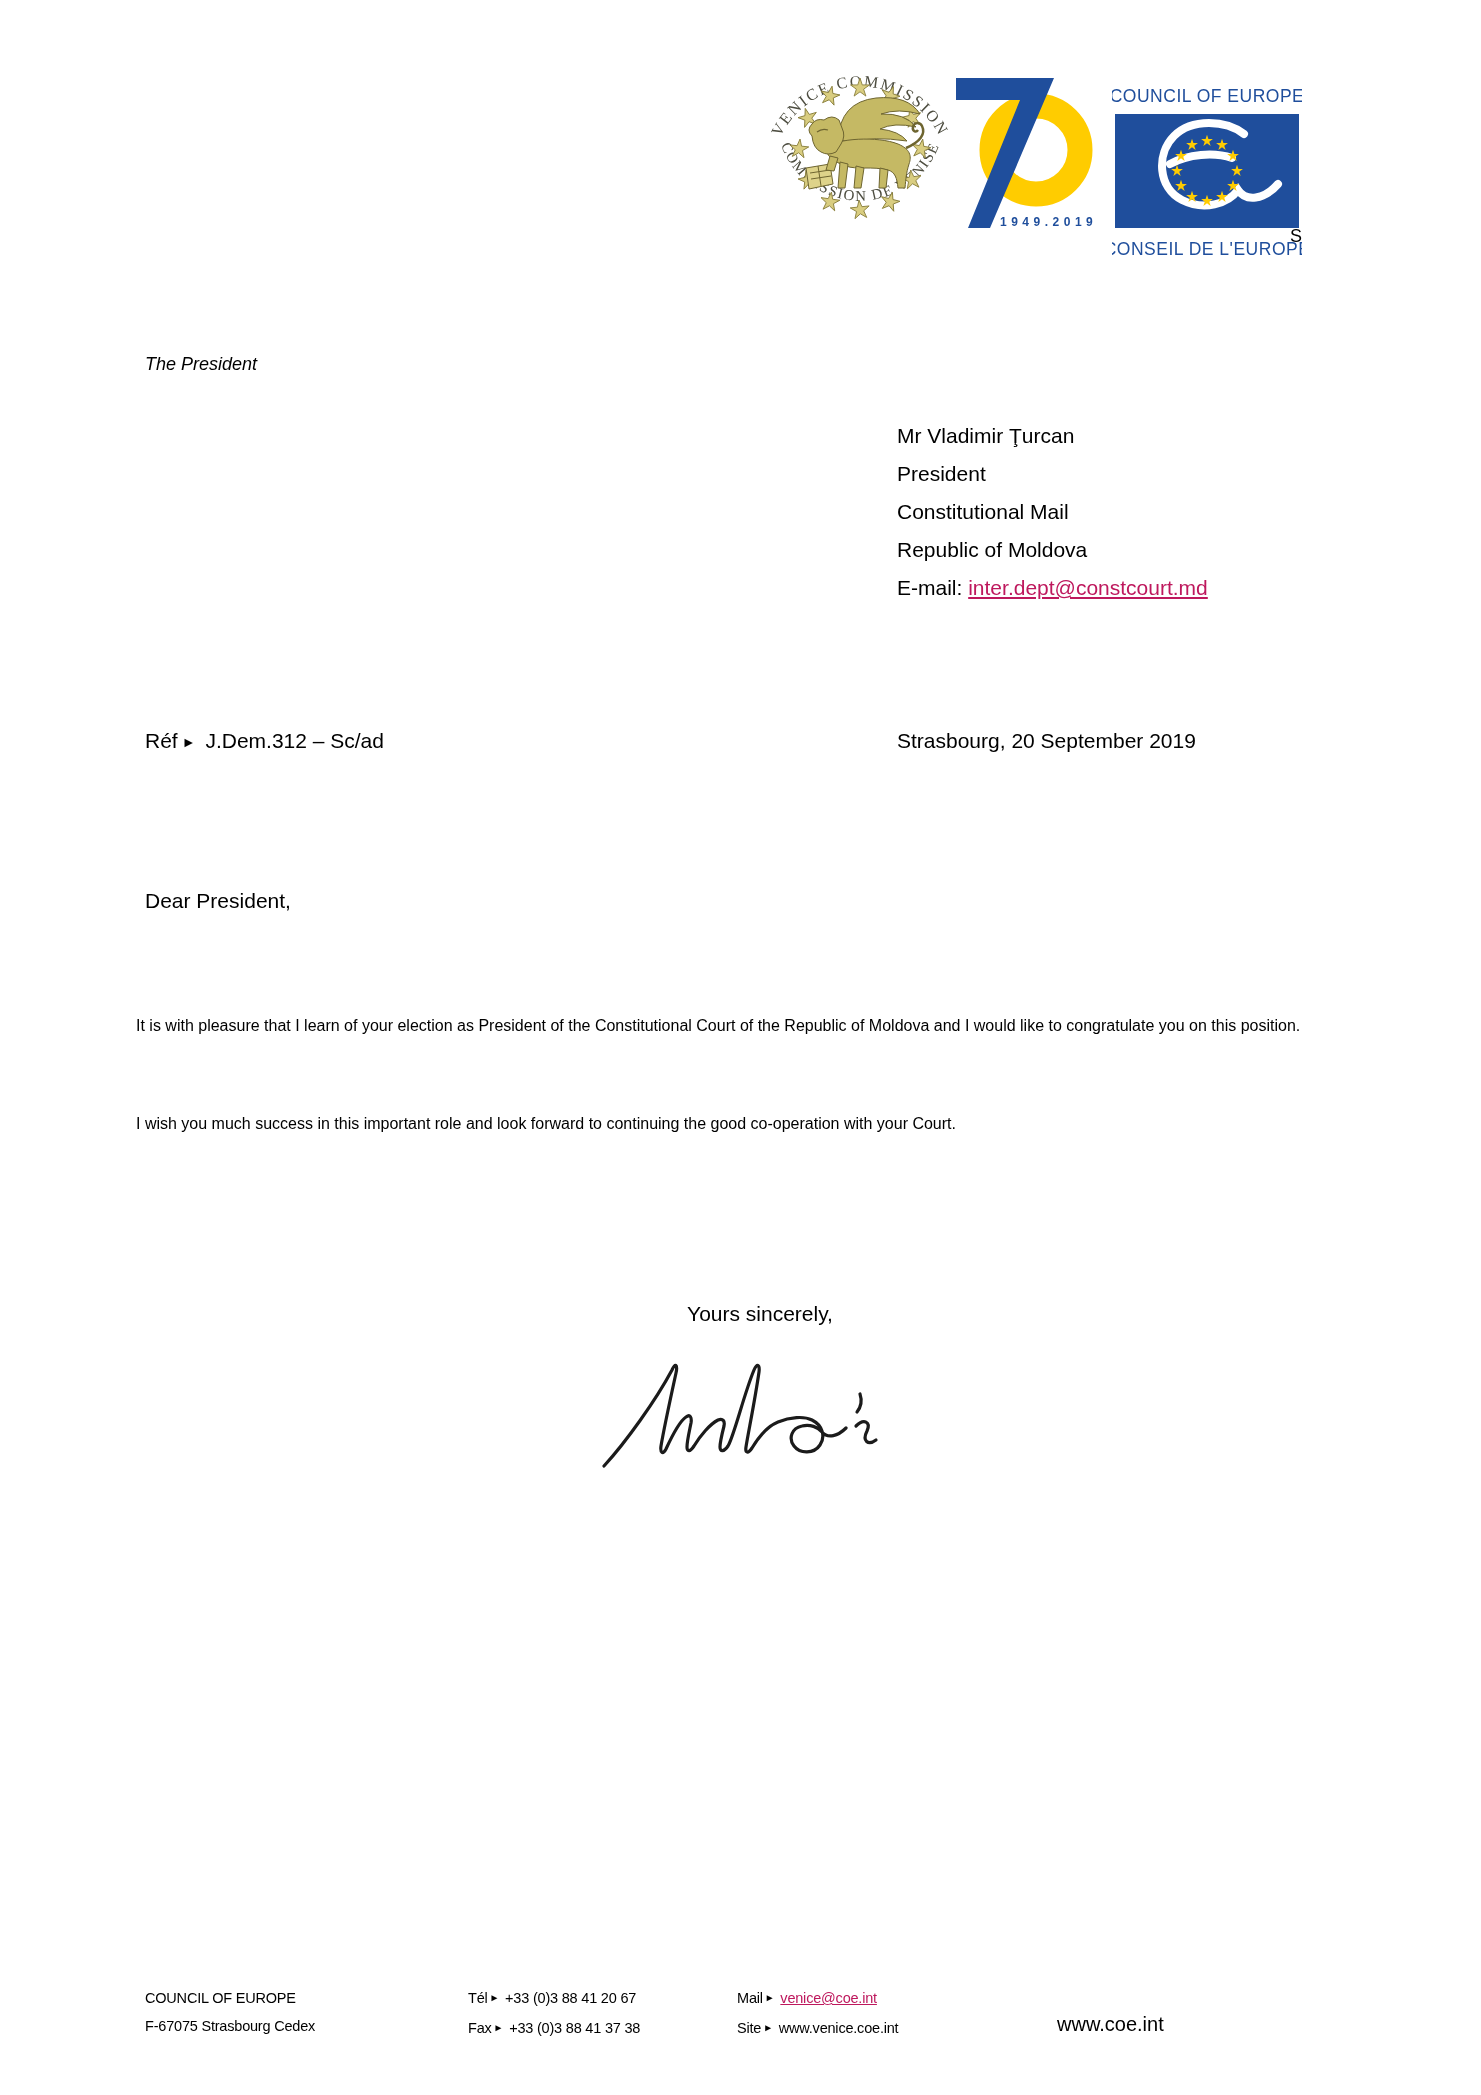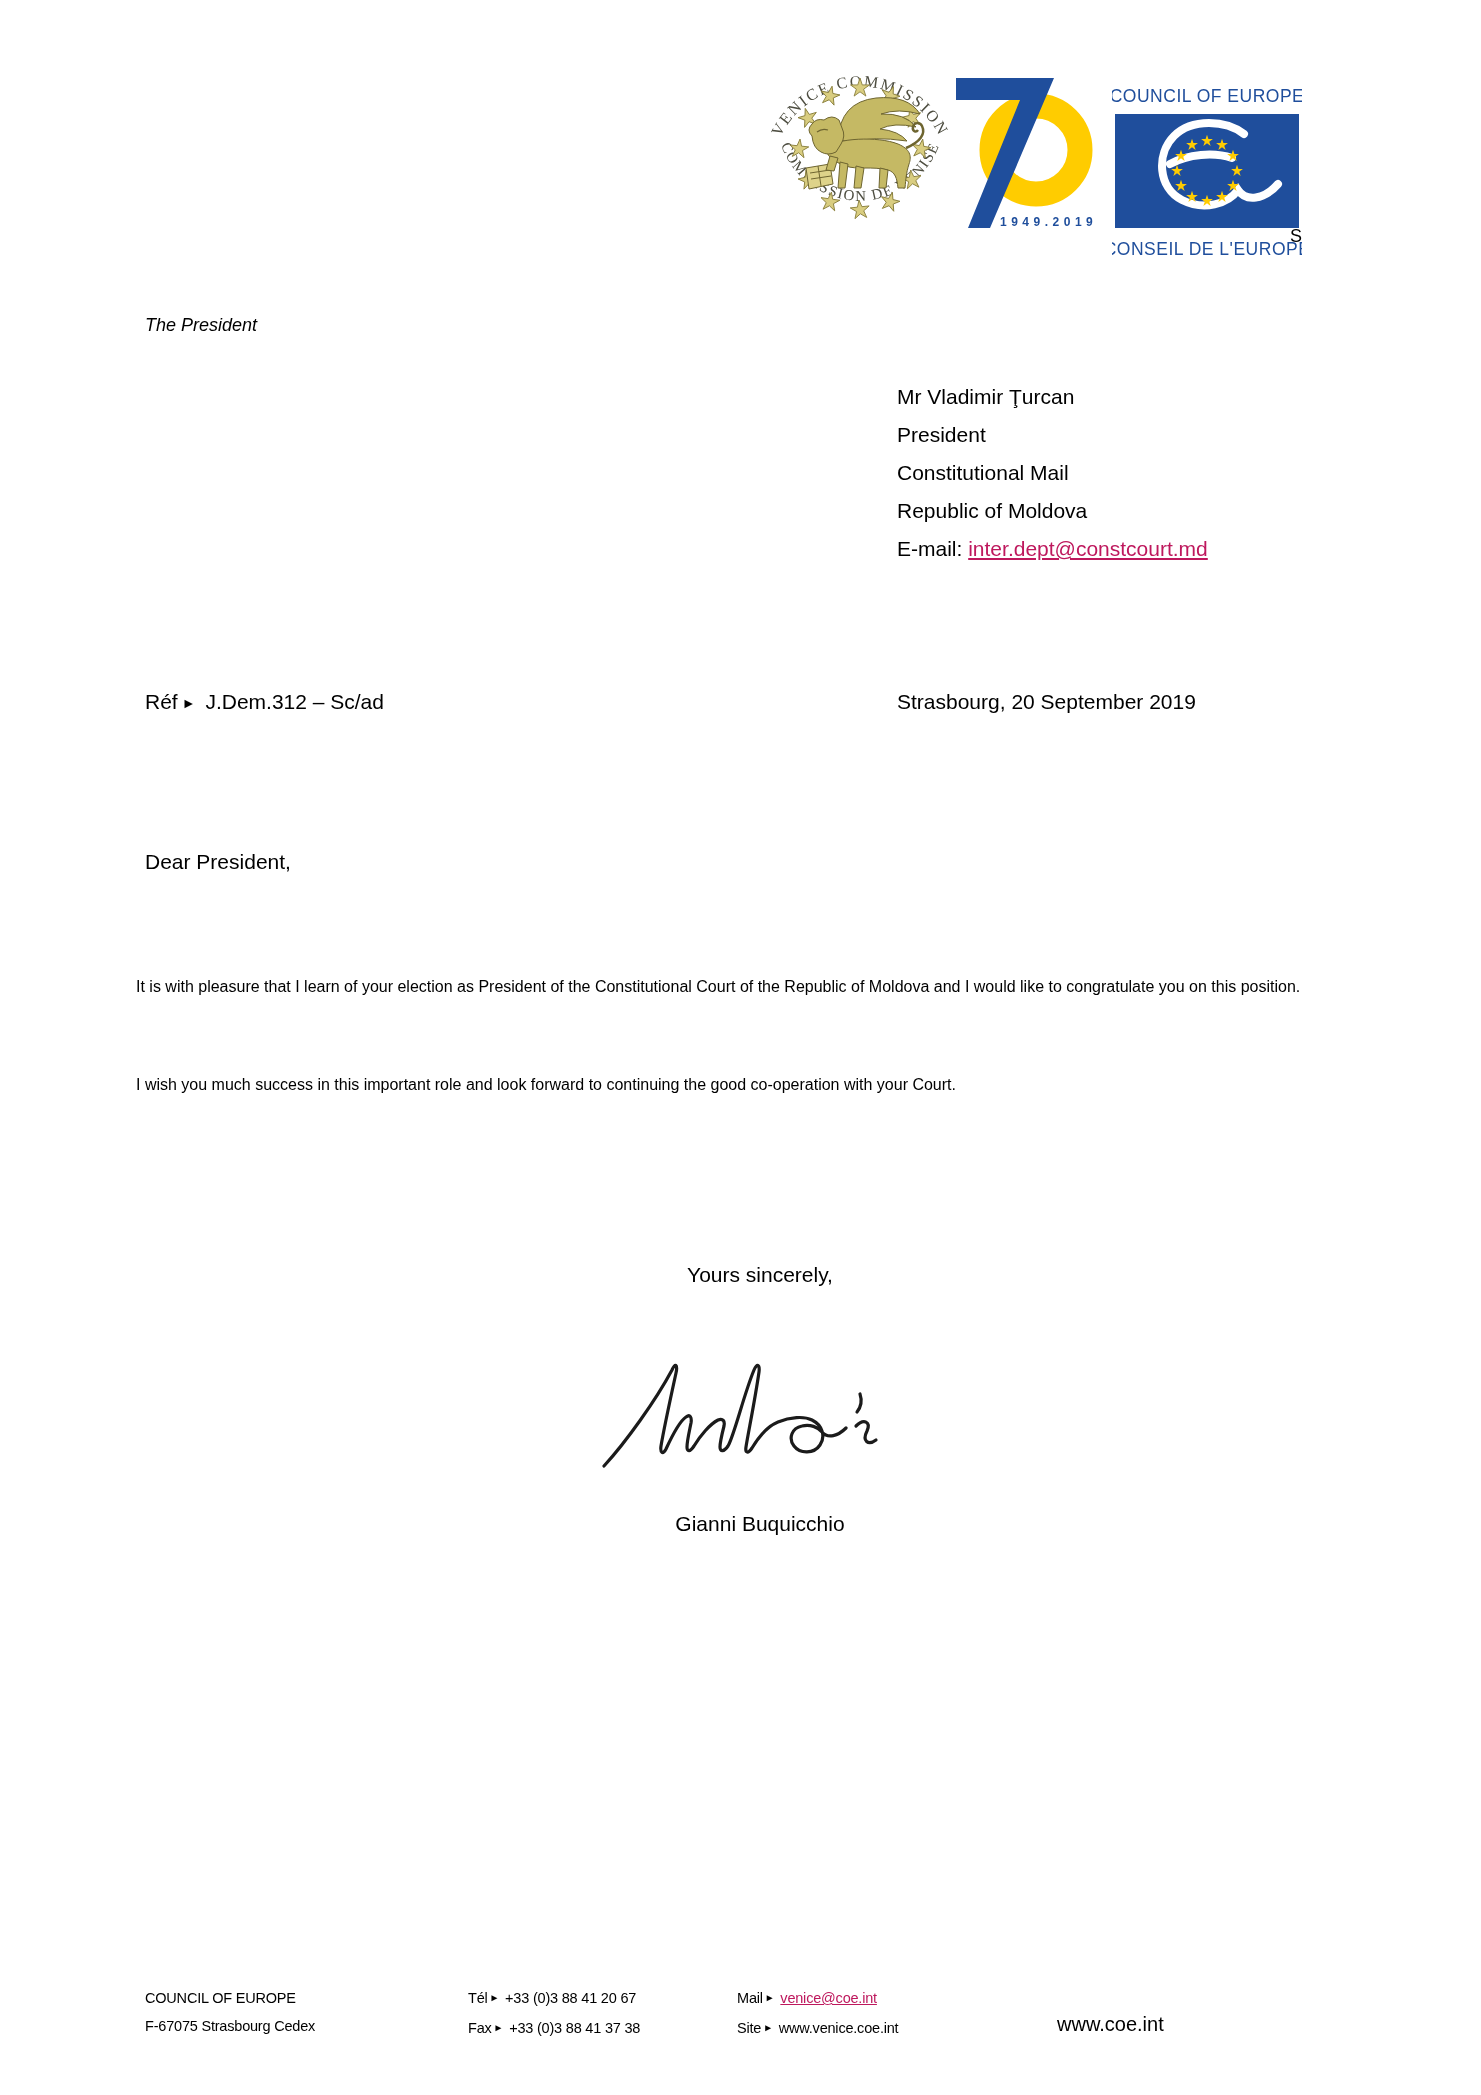--- a/index.html
+++ b/index.html
@@ -1,18 +1,18 @@
 <!DOCTYPE html>
 <html><head>
 <meta charset="utf-8">
 <style>
   html,body{margin:0;padding:0;background:#ffffff;}
   body{font-family:"Liberation Sans",sans-serif;color:#000;}
   .page{position:relative;width:1481px;height:2095px;background:#fff;overflow:hidden;}
-  .abs{position:absolute;}
+  .abs{position:absolute;margin-top:39px;}
 
   
   .logos{position:absolute;left:0;top:36px;width:1481px;height:220px;}
   .venice-logo{position:absolute;left:760px;top:8px;}
   .anniv-logo{position:absolute;left:948px;top:32px;}
   .coe-logo{position:absolute;left:1112px;top:36px;}
   .s-mark{position:absolute;left:1290px;top:190px;font-size:18px;}
 
   
   .sender-title{left:145px;top:315px;font-size:18px;font-style:italic;}
@@ -153,21 +153,20 @@
   <div class="abs valediction">Yours sincerely,</div>
 
   <svg class="signature" width="300" height="125" viewBox="0 0 300 125">
     <g fill="none" stroke="#1b1b1b" stroke-width="3.2" stroke-linecap="round" stroke-linejoin="round">
       <path d="M6,114 C28,90 58,48 74,18 C77,11 80,12 78,21 C73,44 66,76 63,94 C62,101 65,103 68,97 C74,84 82,69 88,65 C92,62 94,65 93,71 C91,81 89,89 89,95 C89,100 92,100 96,94 C102,84 112,72 120,68 C125,66 127,69 126,74 C124,82 122,90 122,95 C122,100 126,100 130,94 C136,84 146,42 156,18 C159,11 162,12 161,20 C157,48 150,82 148,95 C147,101 150,102 154,96 C160,86 170,74 180,70 C192,65 206,64 214,68 C224,73 228,84 222,93 C216,102 202,102 196,94 C190,86 194,76 204,74 C212,72 220,75 224,80 C230,87 240,84 248,76"></path>
       <path d="M262,42 C264,48 263,55 259,60"></path>
       <path d="M258,74 C266,66 273,70 269,79 C264,89 270,94 278,88"></path>
     </g>
   </svg>
 
-  <div class="abs signatory">Gianni Buquicchio</div>
 
   <div class="footer">
     <div class="fcol fc1">
       <div>COUNCIL OF EUROPE</div>
       <div>F-67075 Strasbourg Cedex</div>
     </div>
     <div class="fcol fc2">
       <div><span>Tél</span><span class="arrow">►</span> <span>+33 (0)3 88 41 20 67</span></div>
       <div><span>Fax</span><span class="arrow">►</span> <span>+33 (0)3 88 41 37 38</span></div>
     </div>

